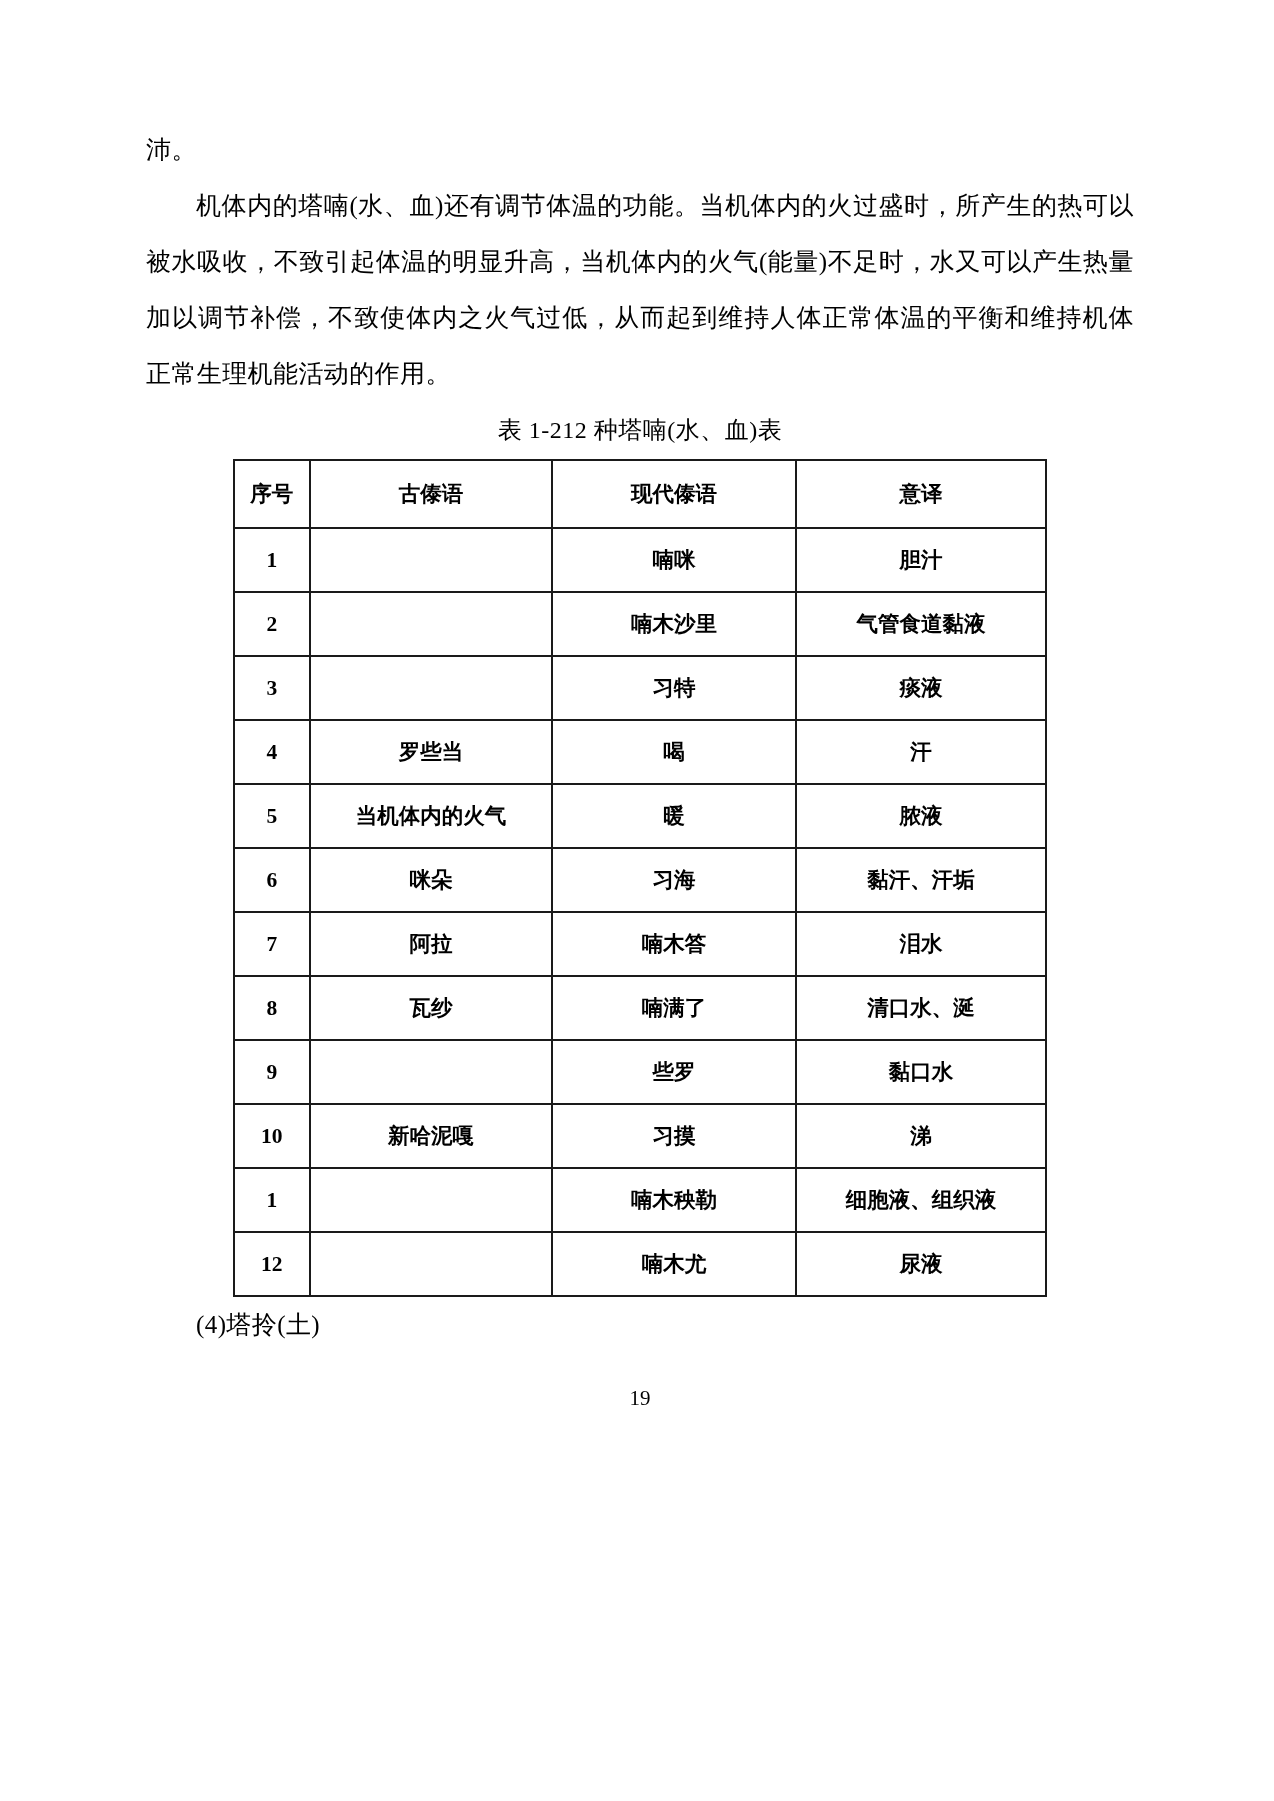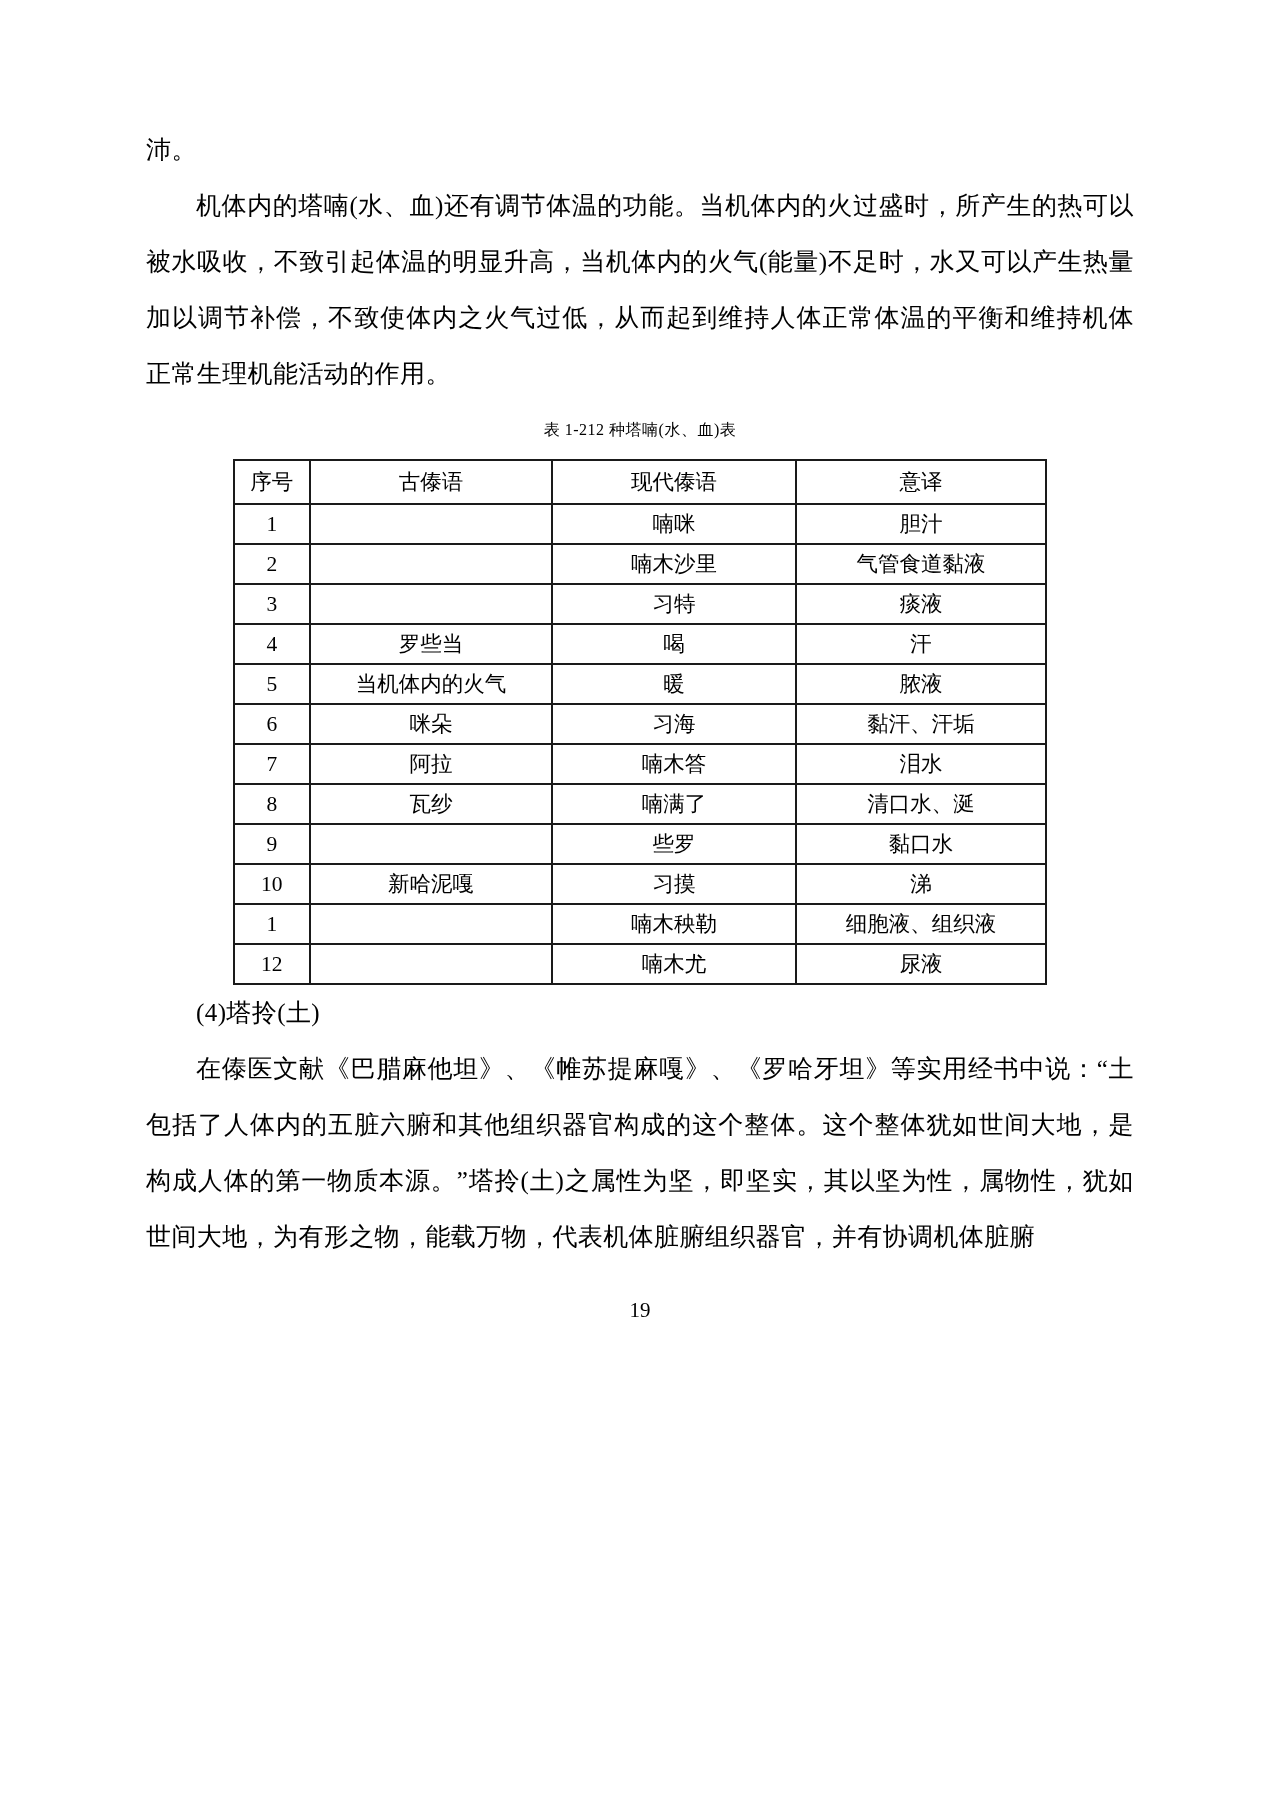--- a/index.html
+++ b/index.html
@@ -20,41 +20,41 @@
     margin: 0;
     line-height: 56px;
     text-align: justify;
     text-indent: 2em;
   }
   .para.carryover { text-indent: 0; }
   .para.heading { text-align: left; }
   .table-title {
     line-height: 56px;
     text-align: center;
-    font-size: 16px;
+    font-size: 24px;
     letter-spacing: 0.5px;
   }
   table.fluids {
     border-collapse: collapse;
     table-layout: fixed;
     width: 814px;
     margin: 1px auto 0 auto;
     letter-spacing: 0;
   }
   table.fluids col.c1 { width: 9.3%; }
   table.fluids col.c2 { width: 29.9%; }
   table.fluids col.c3 { width: 30.0%; }
   table.fluids col.c4 { width: 30.8%; }
   table.fluids th, table.fluids td {
     border: 2px solid #1a1a1a;
     text-align: center;
     vertical-align: middle;
-    font-weight: normal;
+    font-weight: bold;
     font-size: 21.5px;
-    padding: 0;
+    padding: 12px;
     line-height: 26px;
   }
   table.fluids th { height: 42px; }
   table.fluids td { height: 38px; }
   .page-number {
     margin-top: 30px;
     text-align: center;
     font-size: 21px;
     letter-spacing: 0;
     line-height: 30px;
@@ -159,17 +159,16 @@
           <td></td>
           <td>喃木尤</td>
           <td>尿液</td>
         </tr>
       </tbody>
   </table>
 
   <p class="para heading">(4)塔拎(土)</p>
 
 
-  <p class="para">在傣医文献《巴腊麻他坦》、《帷苏提麻嘎》、《罗哈牙坦》等实用经书中说：“土包括了人体内的五脏六腑和其他组织器官构成的这个整体。这个整体犹如世间大地，是构成人体的第一物质本源。”塔拎(土)之属性为坚，即坚实，其以坚为性，属物性，犹如世间大地，为有形之物，能载万物，代表机体脏腑组织器官，并有协调机体脏腑</p>
 
   <div class="page-number">19</div>
 
 </div>
 
 </body></html>

